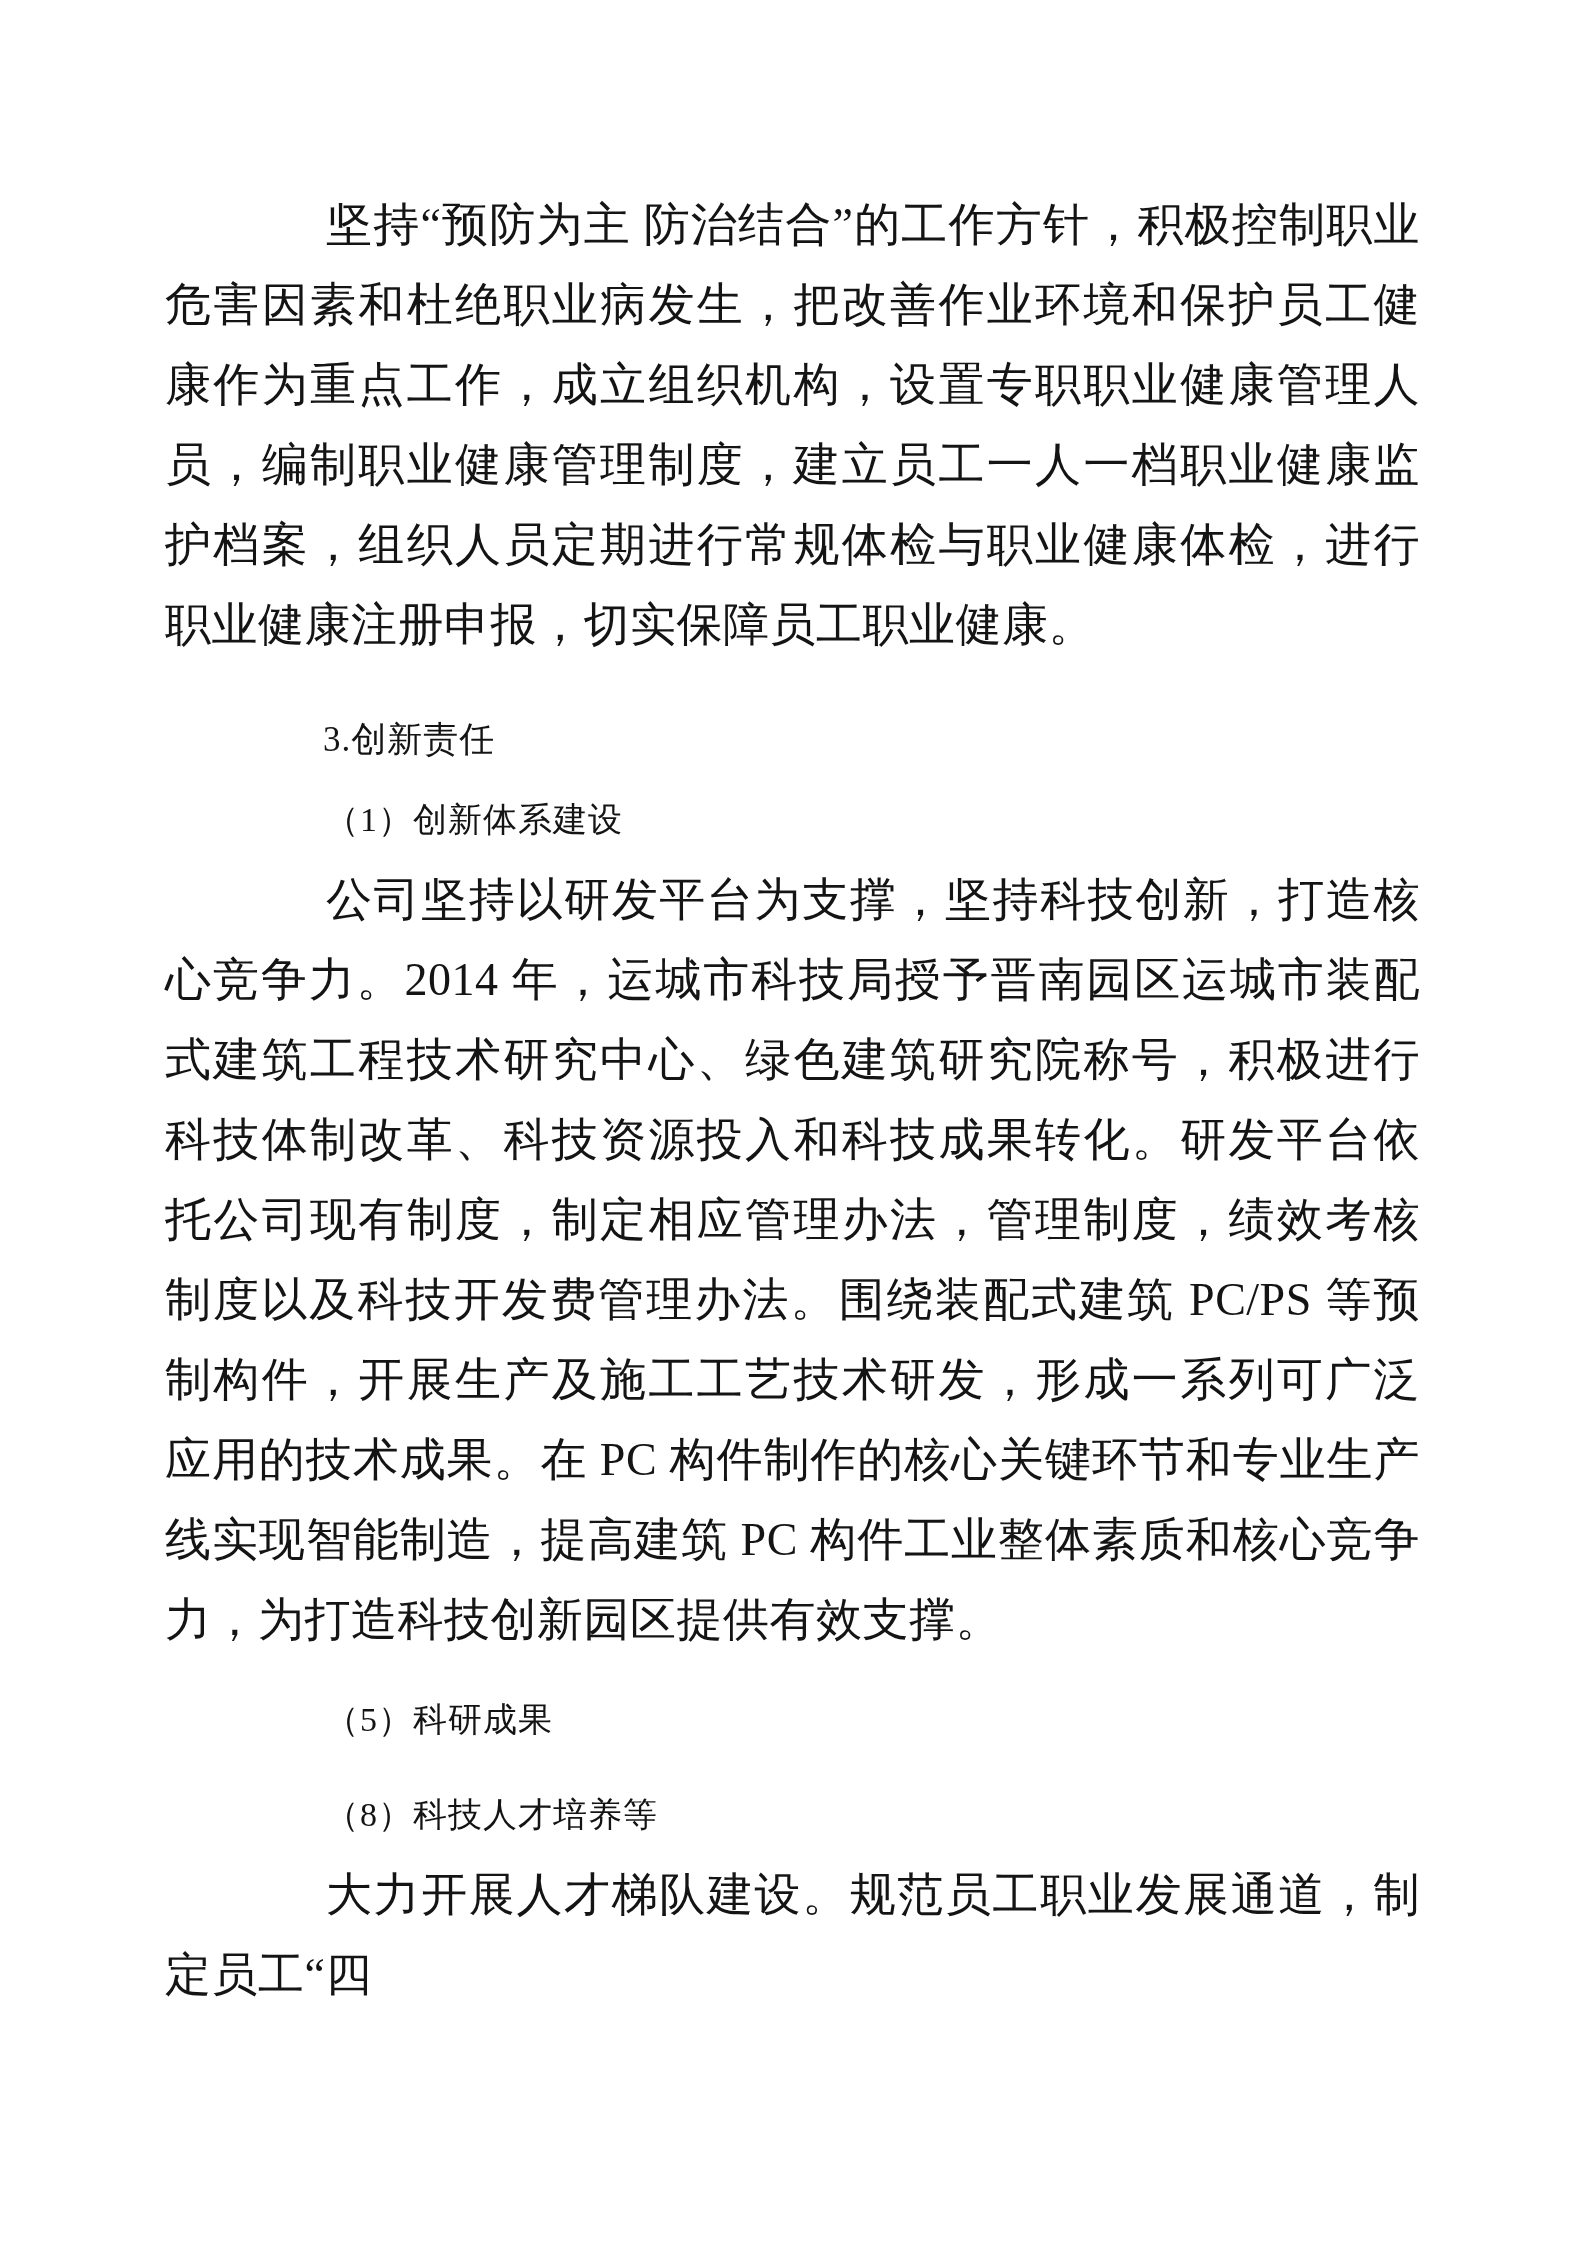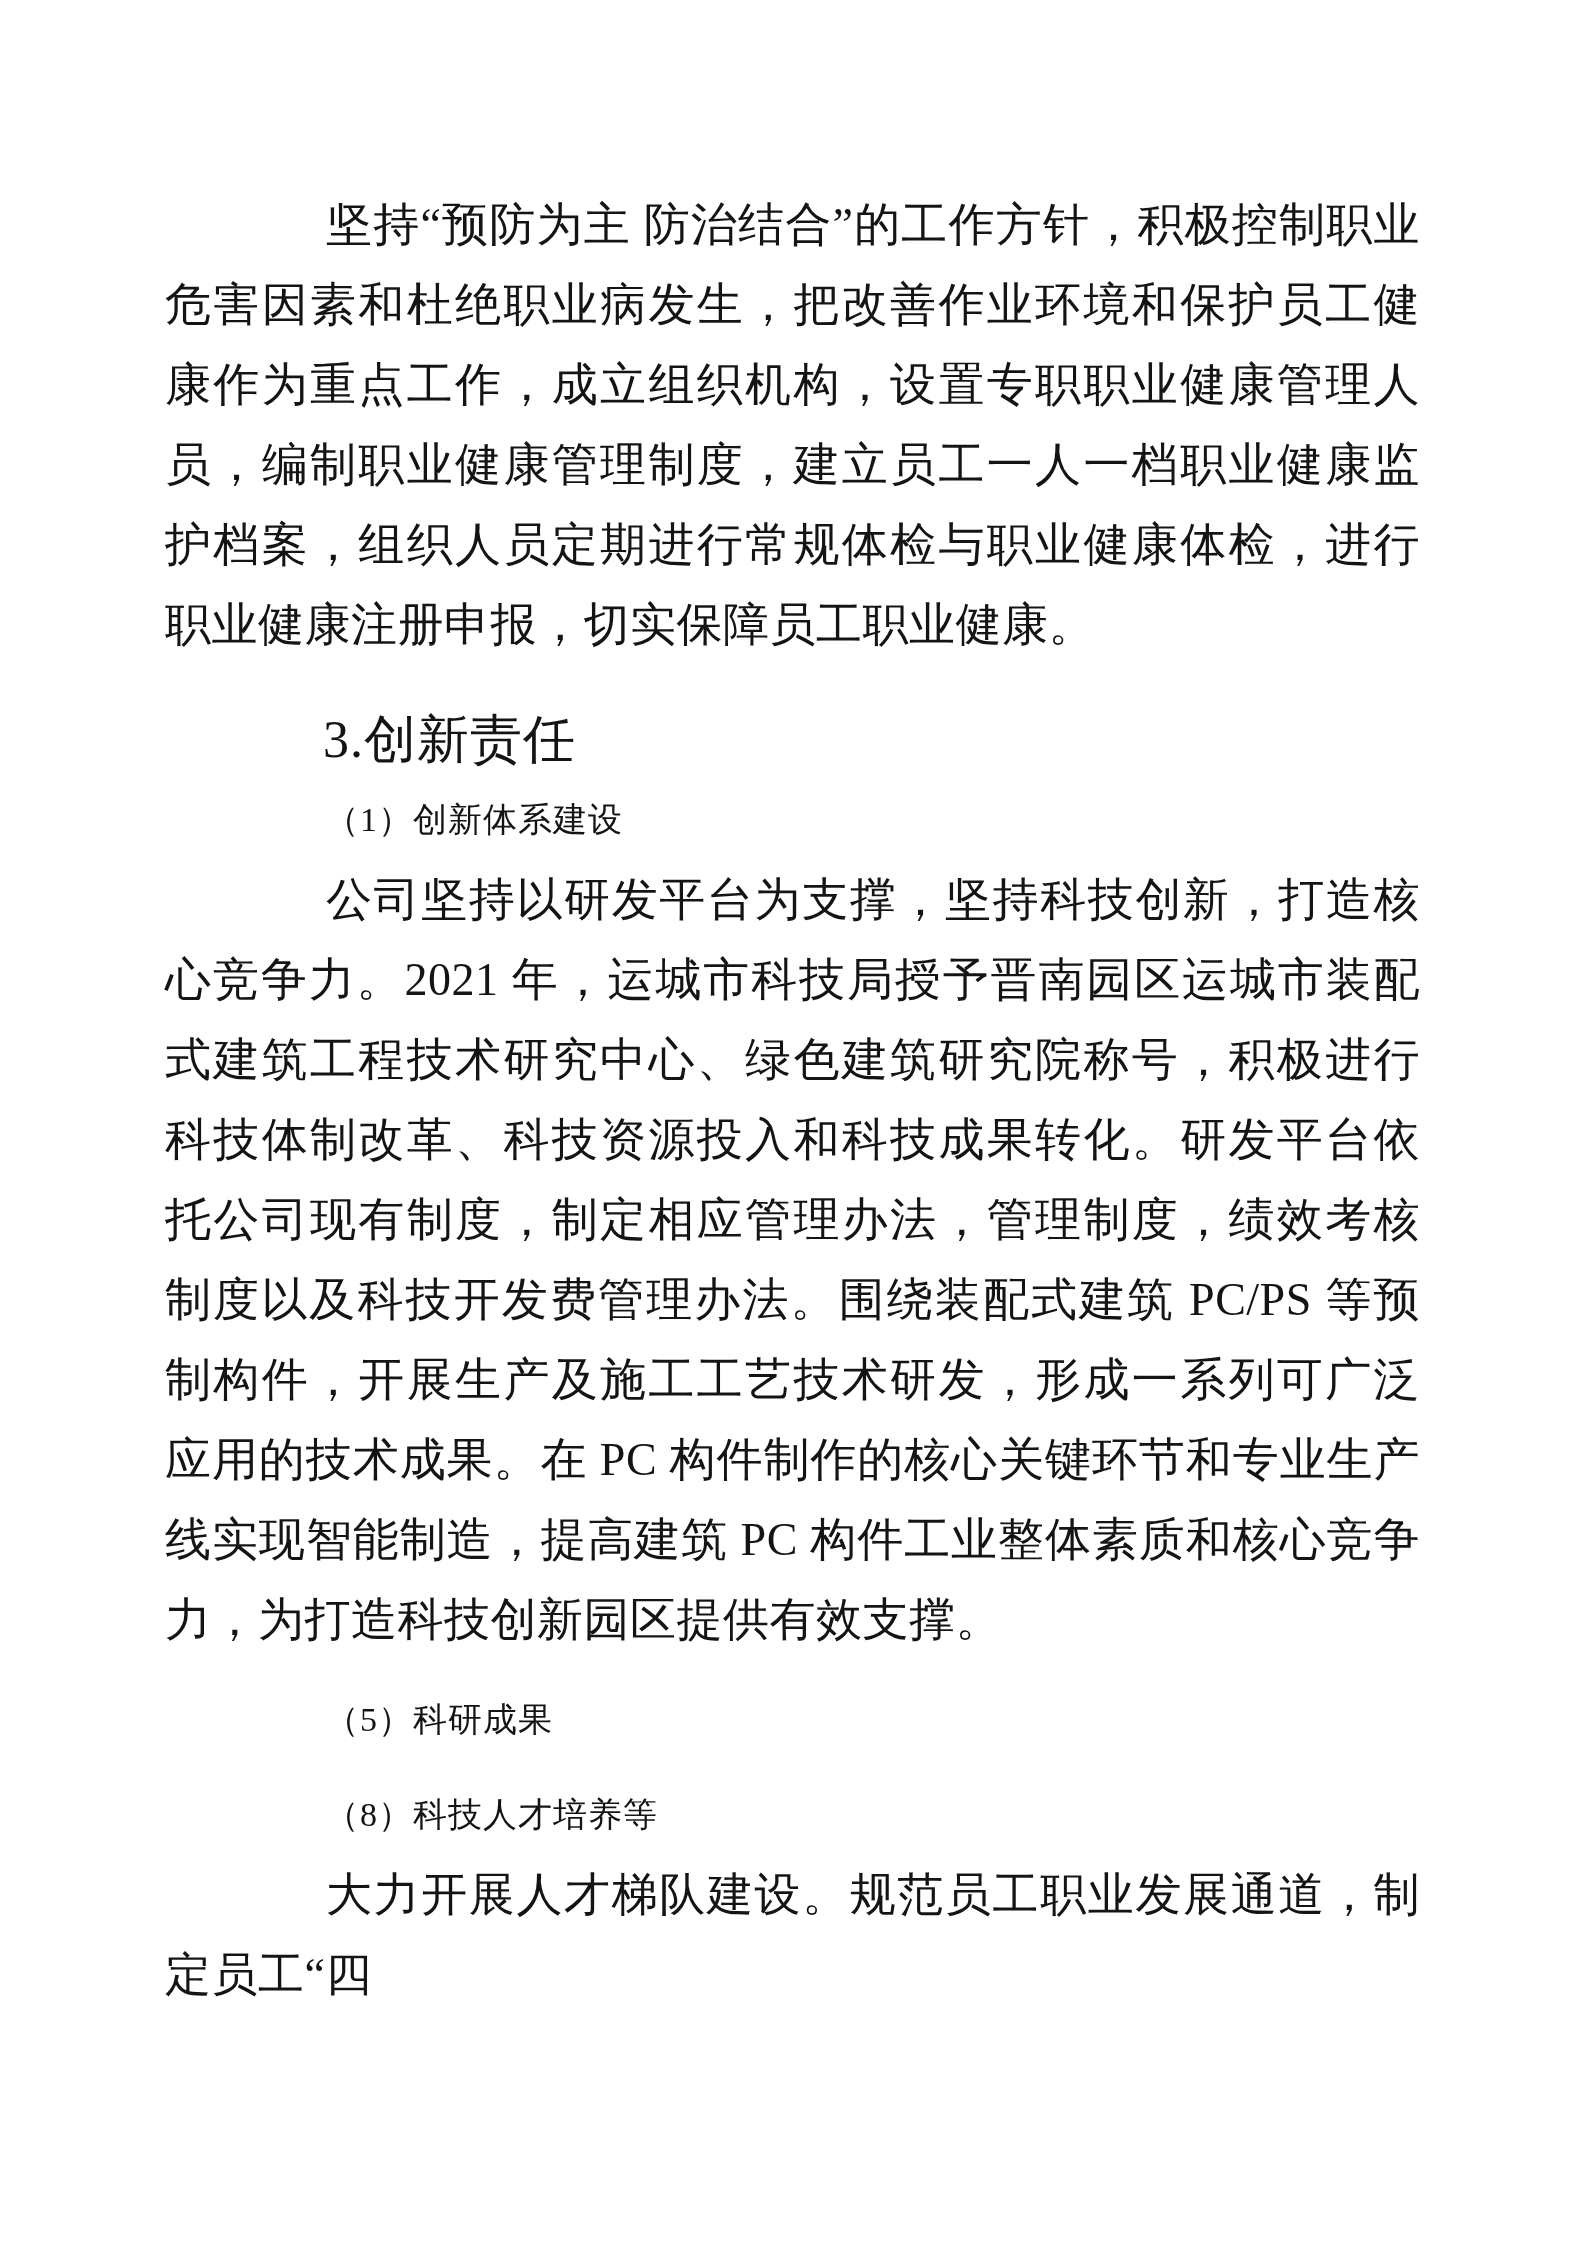--- a/index.html
+++ b/index.html
@@ -27,21 +27,21 @@
       line-height: 80px;
       text-align: justify;
       text-align-last: left;
       text-justify: inter-character;
       text-indent: 3.5em;
       letter-spacing: 0.5px;
       word-break: break-all;
     }
     .doc-heading {
       margin: 35px 0 0 0;
-      font-size: 52px;
+      font-size: 35px;
       line-height: 80px;
       font-weight: normal;
       padding-left: 158px;
       letter-spacing: 1px;
       white-space: nowrap;
     }
     .doc-subheading {
       margin: 0;
       font-size: 34px;
       line-height: 80px;
@@ -57,21 +57,21 @@
 <body>
 
 <div class="page">
 
   <p class="doc-par">坚持“预防为主 防治结合”的工作方针，积极控制职业危害因素和杜绝职业病发生，把改善作业环境和保护员工健康作为重点工作，成立组织机构，设置专职职业健康管理人员，编制职业健康管理制度，建立员工一人一档职业健康监护档案，组织人员定期进行常规体检与职业健康体检，进行职业健康注册申报，切实保障员工职业健康。</p>
 
   <h2 class="doc-heading">3.创新责任</h2>
 
   <h3 class="doc-subheading">（1）创新体系建设</h3>
 
-  <p class="doc-par">公司坚持以研发平台为支撑，坚持科技创新，打造核心竞争力。2021 年，运城市科技局授予晋南园区运城市装配式建筑工程技术研究中心、绿色建筑研究院称号，积极进行科技体制改革、科技资源投入和科技成果转化。研发平台依托公司现有制度，制定相应管理办法，管理制度，绩效考核制度以及科技开发费管理办法。围绕装配式建筑 PC/PS 等预制构件，开展生产及施工工艺技术研发，形成一系列可广泛应用的技术成果。在 PC 构件制作的核心关键环节和专业生产线实现智能制造，提高建筑 PC 构件工业整体素质和核心竞争力，为打造科技创新园区提供有效支撑。</p>
+  <p class="doc-par">公司坚持以研发平台为支撑，坚持科技创新，打造核心竞争力。2014 年，运城市科技局授予晋南园区运城市装配式建筑工程技术研究中心、绿色建筑研究院称号，积极进行科技体制改革、科技资源投入和科技成果转化。研发平台依托公司现有制度，制定相应管理办法，管理制度，绩效考核制度以及科技开发费管理办法。围绕装配式建筑 PC/PS 等预制构件，开展生产及施工工艺技术研发，形成一系列可广泛应用的技术成果。在 PC 构件制作的核心关键环节和专业生产线实现智能制造，提高建筑 PC 构件工业整体素质和核心竞争力，为打造科技创新园区提供有效支撑。</p>
 
   <h3 class="doc-subheading gap-lg">（5）科研成果</h3>
 
 
   <h3 class="doc-subheading gap-sm">（8）科技人才培养等</h3>
 
   <p class="doc-par">大力开展人才梯队建设。规范员工职业发展通道，制定员工“四</p>
 
 </div>
 

